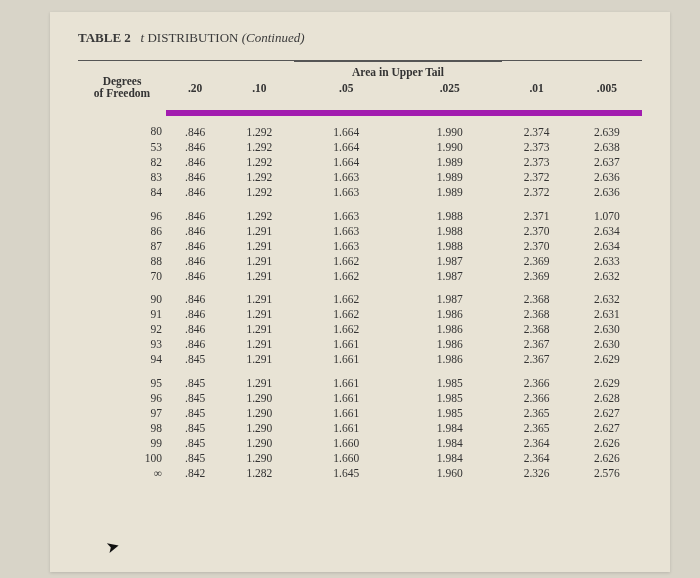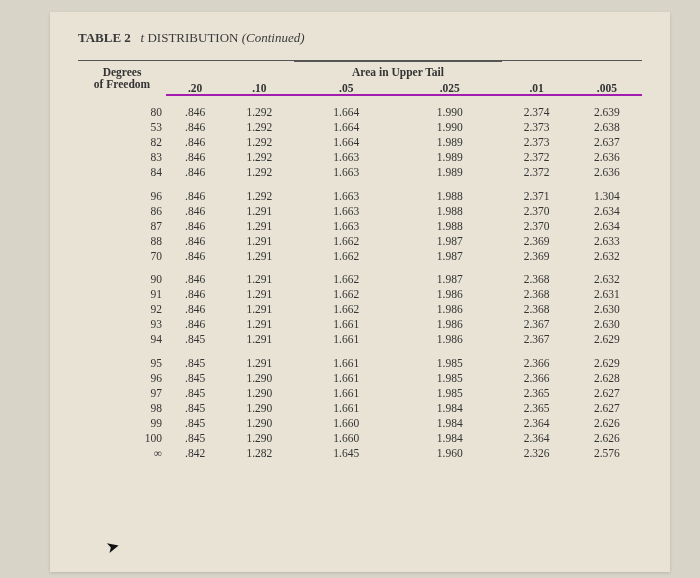--- a/index.html
+++ b/index.html
@@ -37,22 +37,22 @@
   }
   .df-head {
     width: 80px;
   }
   .area-head {
     font-weight: bold;
     padding-top: 4px;
     padding-bottom: 2px;
   }
   .col-header td, .col-header th {
-    border-bottom: 2px solid #a21caf;
-    padding-bottom: 0;
+    border-bottom: 6px solid #a21caf;
+    padding-bottom: 16px;
     padding-top: 2px;
   }
   .group-gap td { padding-top: 10px; }
   .df-col { text-align: right; }
   .cursor {
     position: absolute;
     left: 106px;
     bottom: 22px;
     font-size: 16px;
     color: #111;
@@ -137,21 +137,21 @@
           <td>2.372</td>
           <td>2.636</td>
         </tr>
         <tr class="group-gap">
           <td class="df-col">96</td>
           <td>.846</td>
           <td>1.292</td>
           <td>1.663</td>
           <td>1.988</td>
           <td>2.371</td>
-          <td>1.304</td>
+          <td>1.070</td>
         </tr>
         <tr>
           <td class="df-col">86</td>
           <td>.846</td>
           <td>1.291</td>
           <td>1.663</td>
           <td>1.988</td>
           <td>2.370</td>
           <td>2.634</td>
         </tr>

